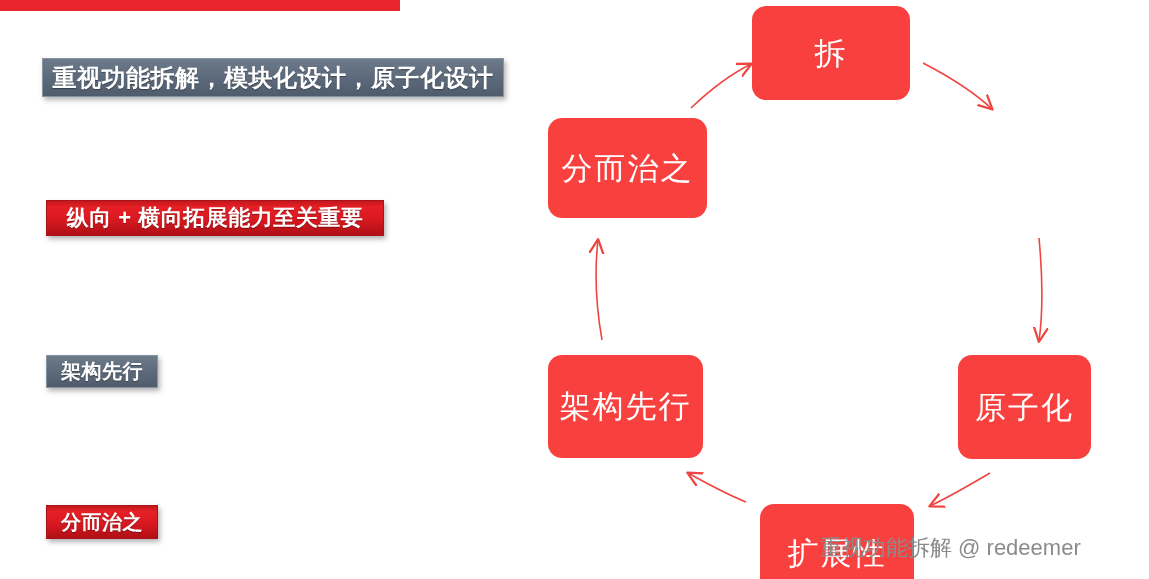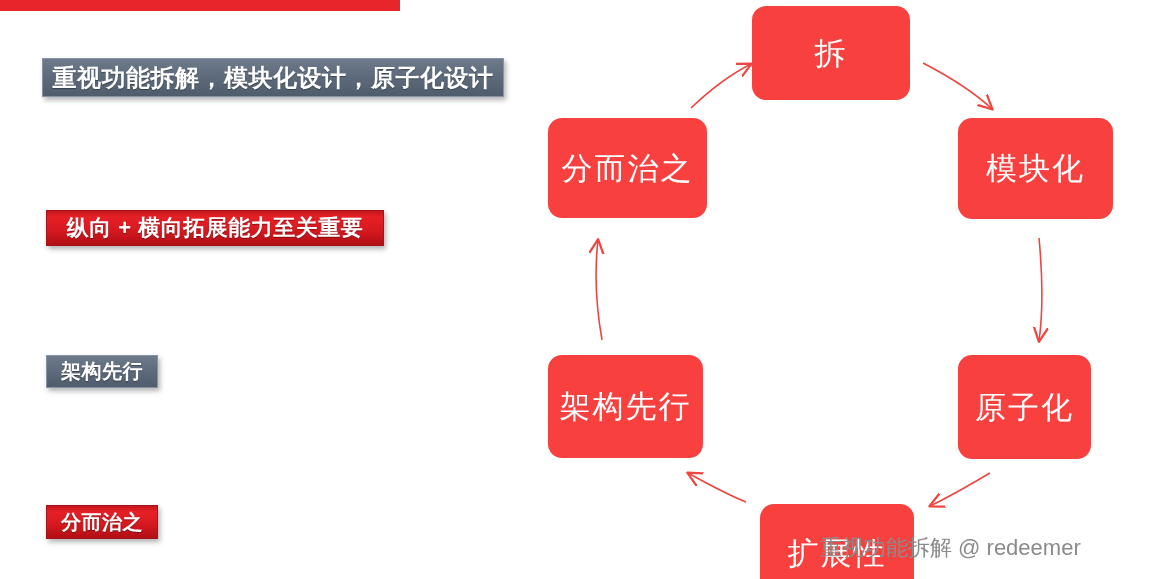--- a/index.html
+++ b/index.html
@@ -46,21 +46,21 @@
   .callout.gray {
     background: linear-gradient(180deg, #6d7a8a 0%, #5d6a7b 50%, #4f5c6c 100%);
     border: 1px solid #8794a4;
   }
   .callout.red {
     background: linear-gradient(180deg, #c4171c 0%, #e52026 18%, #d81920 55%, #b00f15 100%);
     border: 1px solid #a8121a;
   }
 
   #callout-0 { left: 42px;  top: 58px;  width: 462px; height: 39px; font-size: 24px; }
-  #callout-1 { left: 46px;  top: 210px; width: 338px; height: 36px; font-size: 22px; }
+  #callout-1 { left: 46px;  top: 200px; width: 338px; height: 36px; font-size: 22px; }
   #callout-2 { left: 46px;  top: 355px; width: 112px; height: 33px; font-size: 20px; }
   #callout-3 { left: 46px;  top: 505px; width: 112px; height: 34px; font-size: 20px; }
 
   
   .cycle-canvas {
     position: absolute;
     left: 520px;
     top: 0;
     width: 629px;
     height: 579px;
@@ -143,23 +143,20 @@
       <path d="M226,502 C206,494 186,483 168,473" fill="none" stroke="#ef4540" stroke-width="1.6" marker-end="url(#ah)"></path>
 
       <path d="M82,340 C76,306 74,275 78,240" fill="none" stroke="#ef4540" stroke-width="1.6" marker-end="url(#ah)"></path>
 
       <path d="M171,108 C192,88 213,73 231,64" fill="none" stroke="#ef4540" stroke-width="1.6" marker-end="url(#ah)"></path>
     </svg>
 
     <div class="node" id="node-0">
       <span>拆</span>
     </div>
-    <div class="node" id="node-1">
-      <span>模块化</span>
-    </div>
     <div class="node" id="node-2">
       <span>原子化</span>
     </div>
     <div class="node" id="node-3">
       <span>扩展性</span>
     </div>
     <div class="node" id="node-4">
       <span>架构先行</span>
     </div>
     <div class="node" id="node-5">

